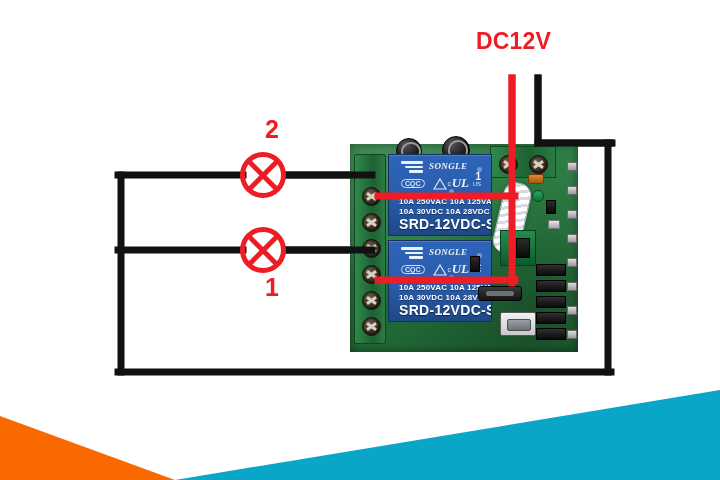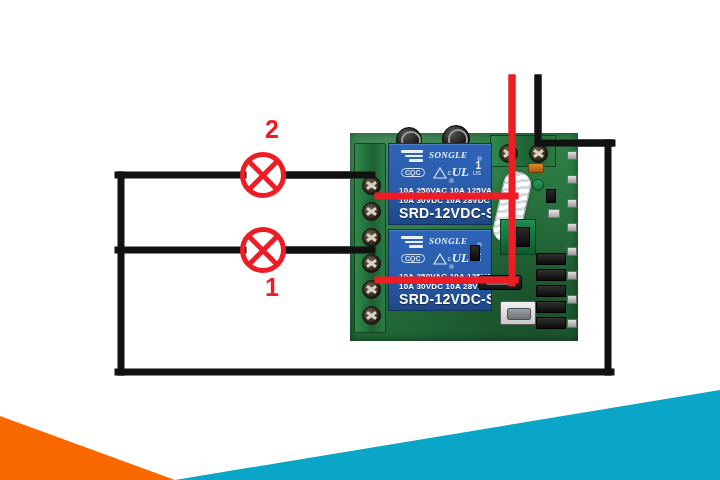--- a/index.html
+++ b/index.html
@@ -61,21 +61,21 @@
     color: #ee1c24;
     font-weight: bold;
     font-size: 23px;
     letter-spacing: 0.2px;
     font-family: "Liberation Sans", sans-serif;
   }
 
   
   .pcb {
     position: absolute;
-    left: 350px; top: 133px;
+    left: 350px; top: 144px;
     width: 228px; height: 208px;
   }
   .pcb-base {
     position: absolute; inset: 0;
     background: linear-gradient(180deg,#2e7d45 0%, #2a7a42 40%, #1f6434 100%);
     box-shadow: inset 0 0 8px rgba(0,0,0,.45);
   }
   .pcb-base::after{
     content:"";
     position:absolute; inset:0;
@@ -393,20 +393,21 @@
     <div class="x2"></div>
   </div>
   <div class="lamp-label" style="left:265px; top:117px;">2</div>
 
   <div class="lamp" style="left:240px; top:227px;">
     <div class="x1"></div>
     <div class="x2"></div>
   </div>
   <div class="lamp-label" style="left:265px; top:275px;">1</div>
 
+  <div class="dc-label">DC12V</div>
 
   <div class="banner">
     <svg viewBox="0 0 720 90" xmlns="http://www.w3.org/2000/svg" preserveAspectRatio="none">
       <polygon points="720,0 720,90 175,90 720,0" fill="#0aa6c8"></polygon>
       <polygon points="0,26 0,90 175,90 0,26" fill="#fa6900"></polygon>
     </svg>
   </div>
 
 </div>
 

